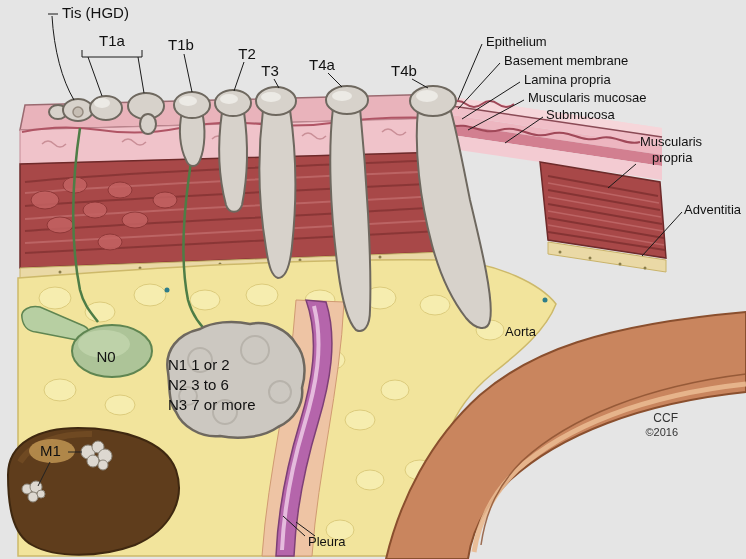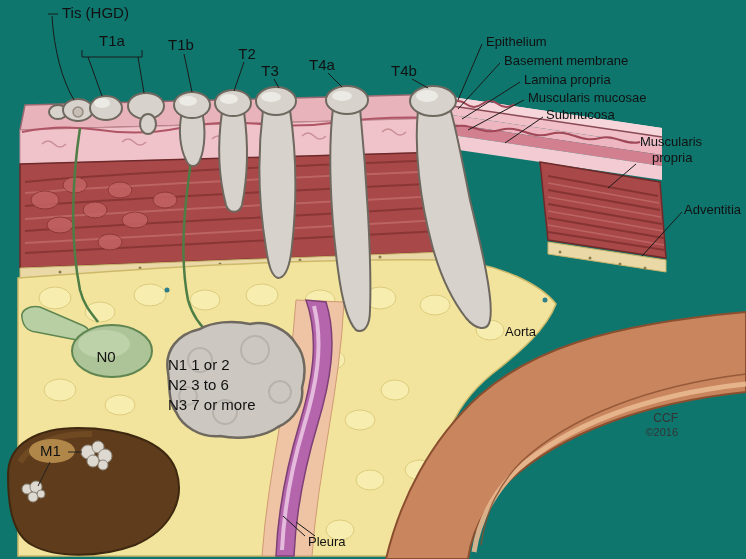--- a/index.html
+++ b/index.html
@@ -1,19 +1,19 @@
 <!DOCTYPE html>
 <html><head>
 <meta charset="utf-8">
 <style>
   html,body{margin:0;padding:0;background:#ffffff;}
   .figure-wrap{
     position:relative;
     width:746px;height:559px;
-    background:#0f766e;
+    background:#e5e5e5;
     font-family:"Liberation Sans", sans-serif;
     overflow:hidden;
   }
   svg text{
     font-family:"Liberation Sans", sans-serif;
     fill:#111111;
   }
   .t-label{font-size:15px;}
   .layer-label{font-size:13px;}
   .n-label{font-size:15px;}

